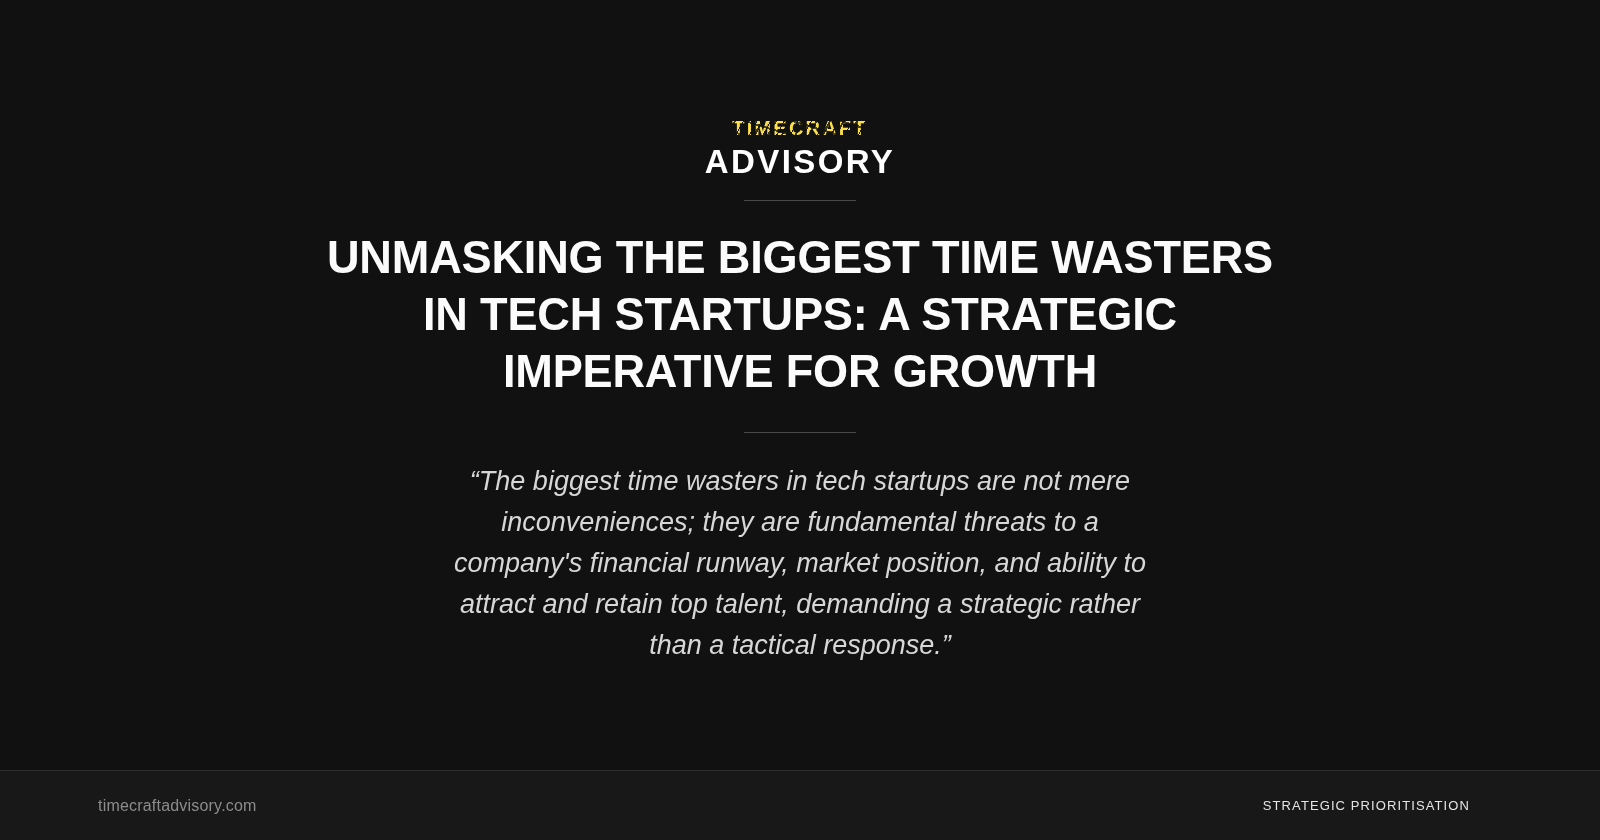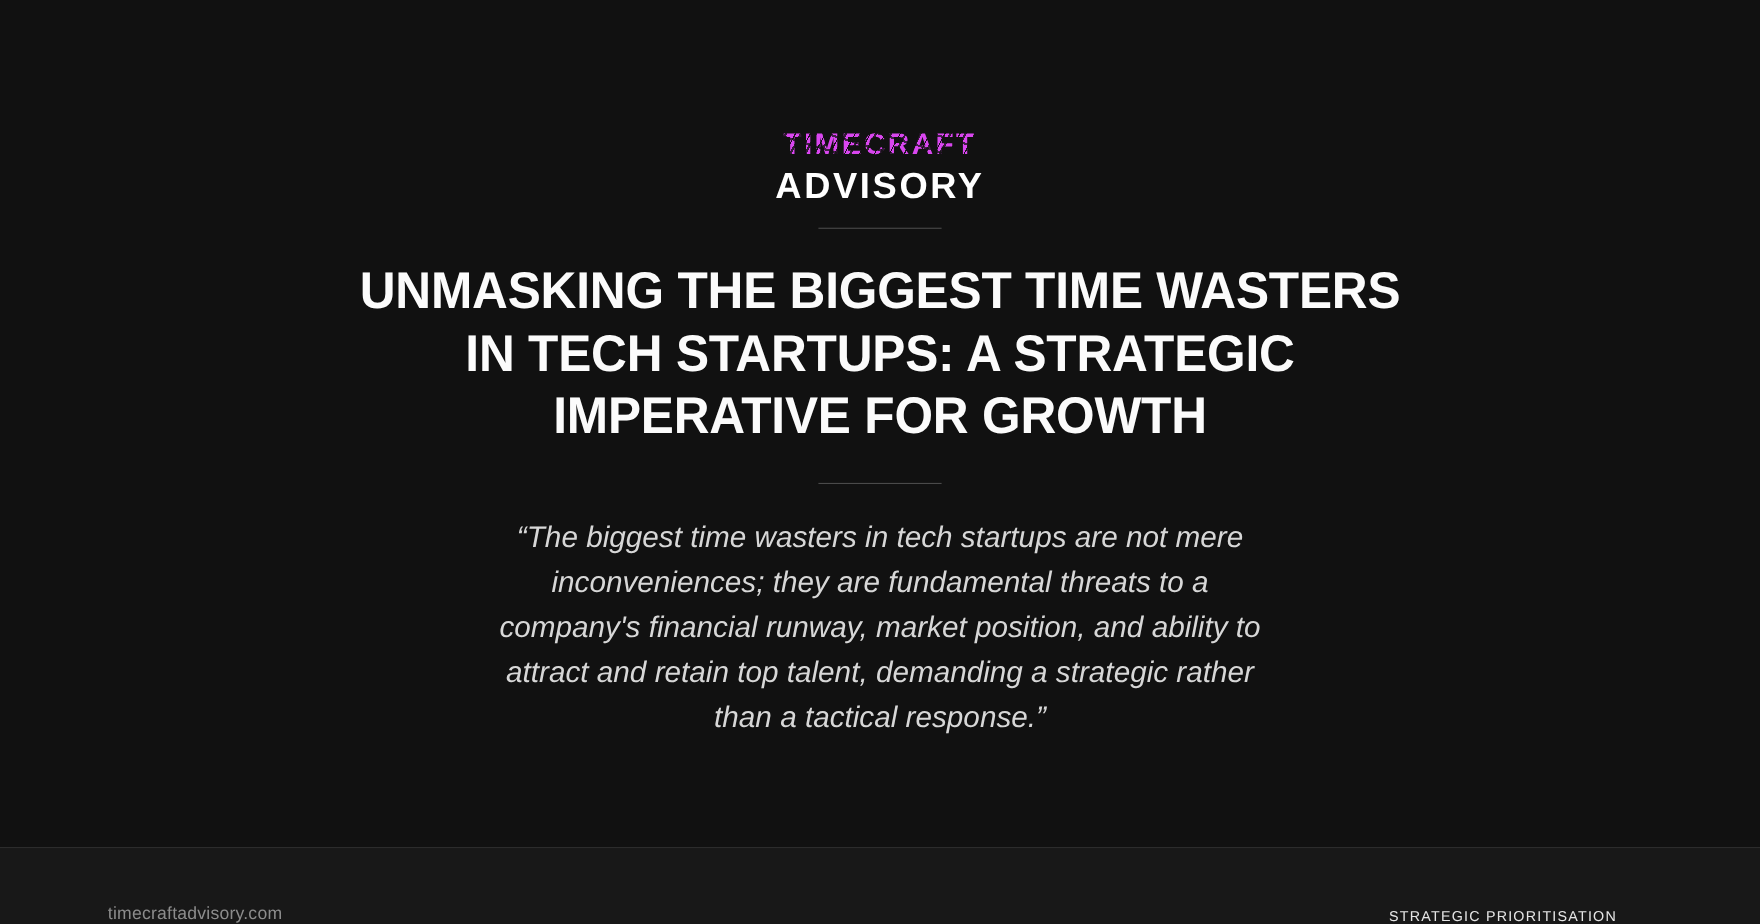--- a/index.html
+++ b/index.html
@@ -40,23 +40,23 @@
     display: flex;
     flex-direction: column;
     align-items: center;
     line-height: 1;
   }
 
   .brand-top {
     position: relative;
     font-family: "Liberation Sans", sans-serif;
     font-weight: 700;
-    font-size: 27px;
+    font-size: 20px;
     letter-spacing: 2.2px;
-    color: #d946ef;
+    color: #fde047;
     text-transform: uppercase;
     
     -webkit-mask-image:
       repeating-linear-gradient(118deg,
         #000 0px, #000 3px, rgba(0,0,0,0.18) 3px, rgba(0,0,0,0.18) 5px,
         #000 5px, #000 11px, rgba(0,0,0,0.05) 11px, rgba(0,0,0,0.05) 12px),
       repeating-linear-gradient(17deg,
         #000 0px, #000 5px, rgba(0,0,0,0.25) 5px, rgba(0,0,0,0.25) 7px,
         #000 7px, #000 14px),
       linear-gradient(#000, #000);
@@ -119,21 +119,21 @@
     text-align: center;
   }
 
   
   .footer {
     flex: 0 0 70px;
     height: 70px;
     background: #181818;
     border-top: 1px solid #2c2c2c;
     display: flex;
-    align-items: flex-end;
+    align-items: center;
     justify-content: space-between;
     padding: 0 98px 0 98px;
   }
 
   .footer-left {
     font-family: "Liberation Sans", sans-serif;
     font-size: 16px;
     font-weight: 400;
     letter-spacing: 0.2px;
     color: #8c8c8c;

